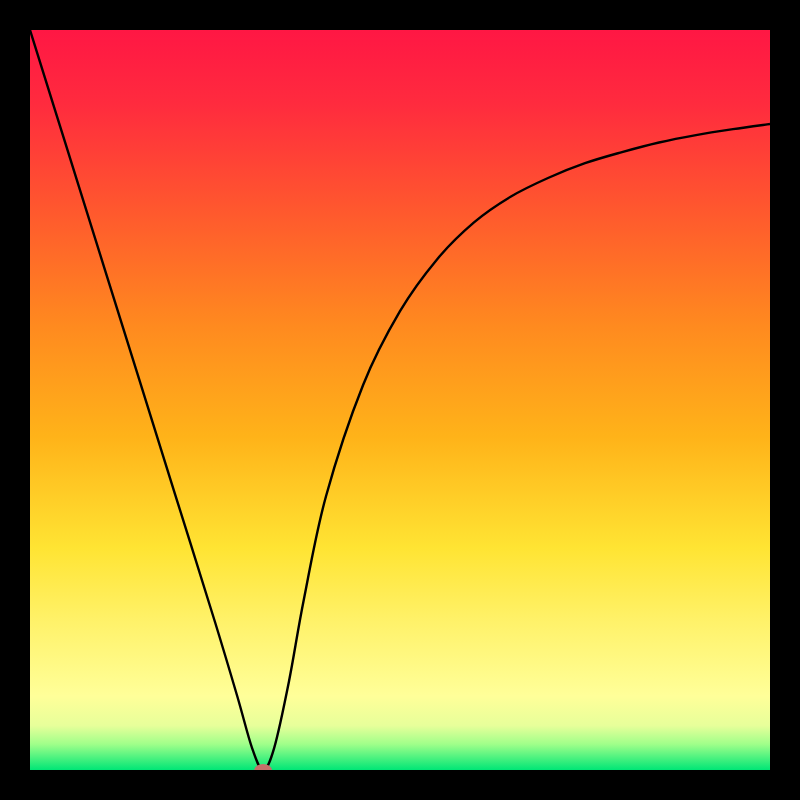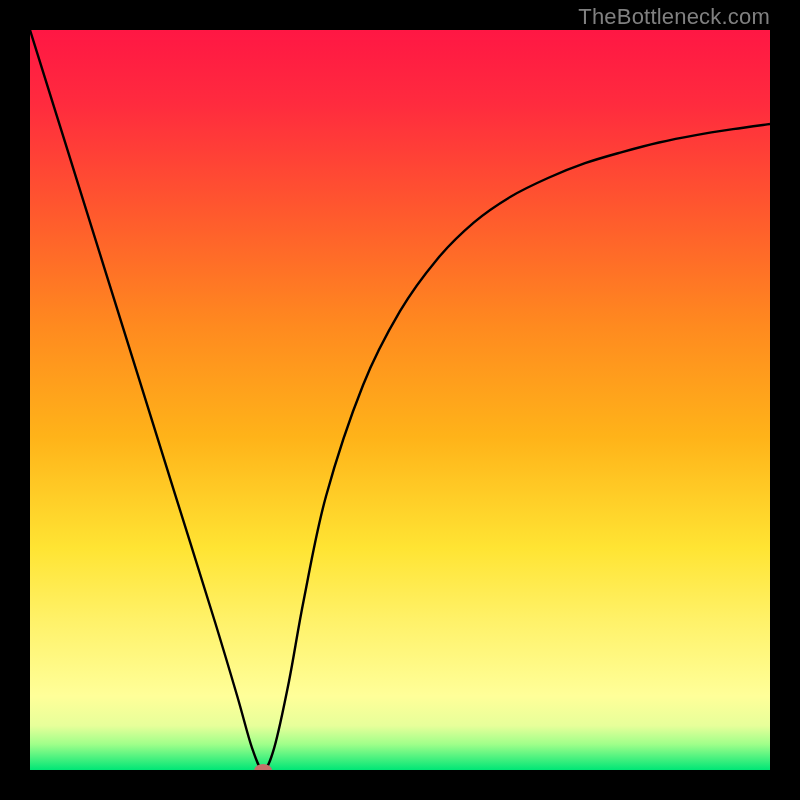--- a/index.html
+++ b/index.html
@@ -37,21 +37,20 @@
   }
   svg {
     display: block;
   }
 </style>
 </head>
 <body>
 
 <div class="frame">
 
-  <div class="watermark">TheBottleneck.com</div>
 
   <div class="plot-area">
     <svg id="chart-svg" width="740" height="740" viewBox="0 0 740 740">
       <defs>
         <linearGradient id="bg-grad" x1="0" y1="0" x2="0" y2="1">
             <stop offset="0%" stop-color="#ff1744"></stop>
             <stop offset="10%" stop-color="#ff2b3e"></stop>
             <stop offset="25%" stop-color="#ff5a2d"></stop>
             <stop offset="40%" stop-color="#ff8a1f"></stop>
             <stop offset="55.00000000000001%" stop-color="#ffb319"></stop>

